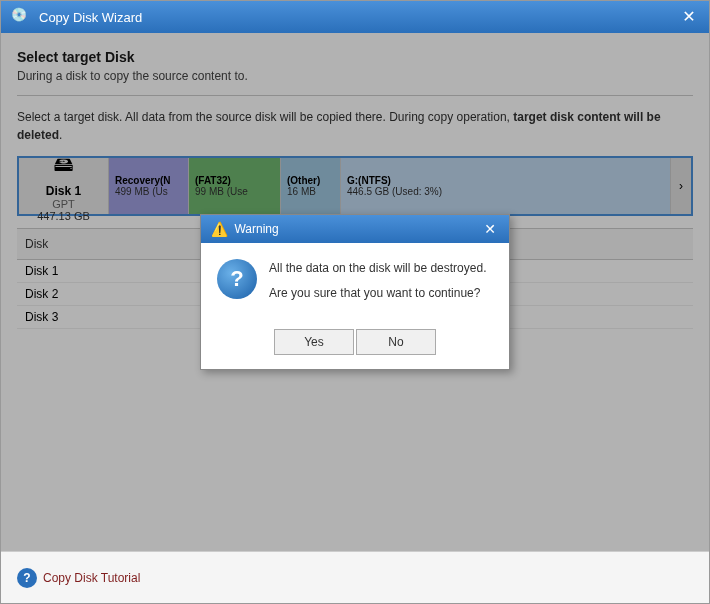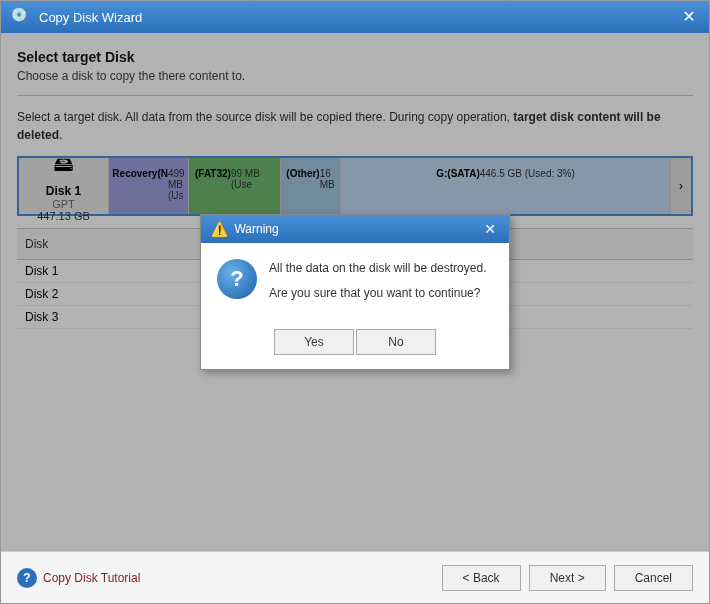--- a/index.html
+++ b/index.html
@@ -59,20 +59,21 @@
       border-right: 1px solid #ccc;
       flex-shrink: 0;
     }
     .disk-icon { font-size: 20px; }
     .disk-name { font-weight: bold; font-size: 12px; }
     .disk-type { font-size: 11px; color: #666; }
     .disk-size { font-size: 11px; color: #333; }
     .disk-partitions { display: flex; align-items: stretch; flex: 1; }
     .partition {
       display: flex;
+      flex-direction: column;
       justify-content: center;
       padding: 10px 6px;
       font-size: 10px;
       border-right: 1px solid #ccc;
     }
     .partition.recovery { background: #a0a0e0; width: 80px; }
     .partition.fat32 { background: #70b870; width: 92px; }
     .partition.other { background: #a0c8e0; width: 60px; }
     .partition.ntfs { background: #c0d8f0; flex: 1; }
     .partition-label { font-weight: bold; font-size: 10px; }
@@ -172,21 +173,21 @@
   <div class="titlebar">
     <div class="titlebar-left">
       <span class="titlebar-icon">💿</span>
       <span class="titlebar-title">Copy Disk Wizard</span>
     </div>
     <button class="titlebar-close">✕</button>
   </div>
 
   <div class="content">
     <div class="section-title">Select target Disk</div>
-    <div class="section-sub">Choose a disk to copy the there content to.</div>
+    <div class="section-sub">During a disk to copy the source content to.</div>
     <hr class="divider">
 
     <div class="instruction-text">
       <span>Select a target disk. All data from the source disk will be copied there. During copy operation, </span><strong>target disk content will be deleted</strong><span>.</span>
     </div>
 
     <div class="disk-display">
       <div class="disk-icon-area">
         <span class="disk-icon">🖴</span>
         <span class="disk-name">Disk 1</span>
@@ -200,21 +201,21 @@
         </div>
         <div class="partition fat32">
           <span class="partition-label">(FAT32)</span>
           <span class="partition-size">99 MB (Use</span>
         </div>
         <div class="partition other">
           <span class="partition-label">(Other)</span>
           <span class="partition-size">16 MB</span>
         </div>
         <div class="partition ntfs">
-          <span class="partition-label">G:(SATA)</span>
+          <span class="partition-label">G:(NTFS)</span>
           <span class="partition-size">446.5 GB (Used: 3%)</span>
         </div>
       </div>
       <div class="scroll-arrow">›</div>
     </div>
 
     <div class="table-wrapper">
       <table class="disk-table">
         <thead>
           <tr>
@@ -264,19 +265,14 @@
         </div>
       </div>
     </div>
   </div>
 
   <div class="footer">
     <div class="footer-left">
       <div class="help-circle">?</div>
       <a class="footer-link">Copy Disk Tutorial</a>
     </div>
-    <div class="footer-right">
-      <button class="btn">&lt; Back</button>
-      <button class="btn btn-primary">Next &gt;</button>
-      <button class="btn">Cancel</button>
-    </div>
   </div>
 </div>
 
 </body></html>

